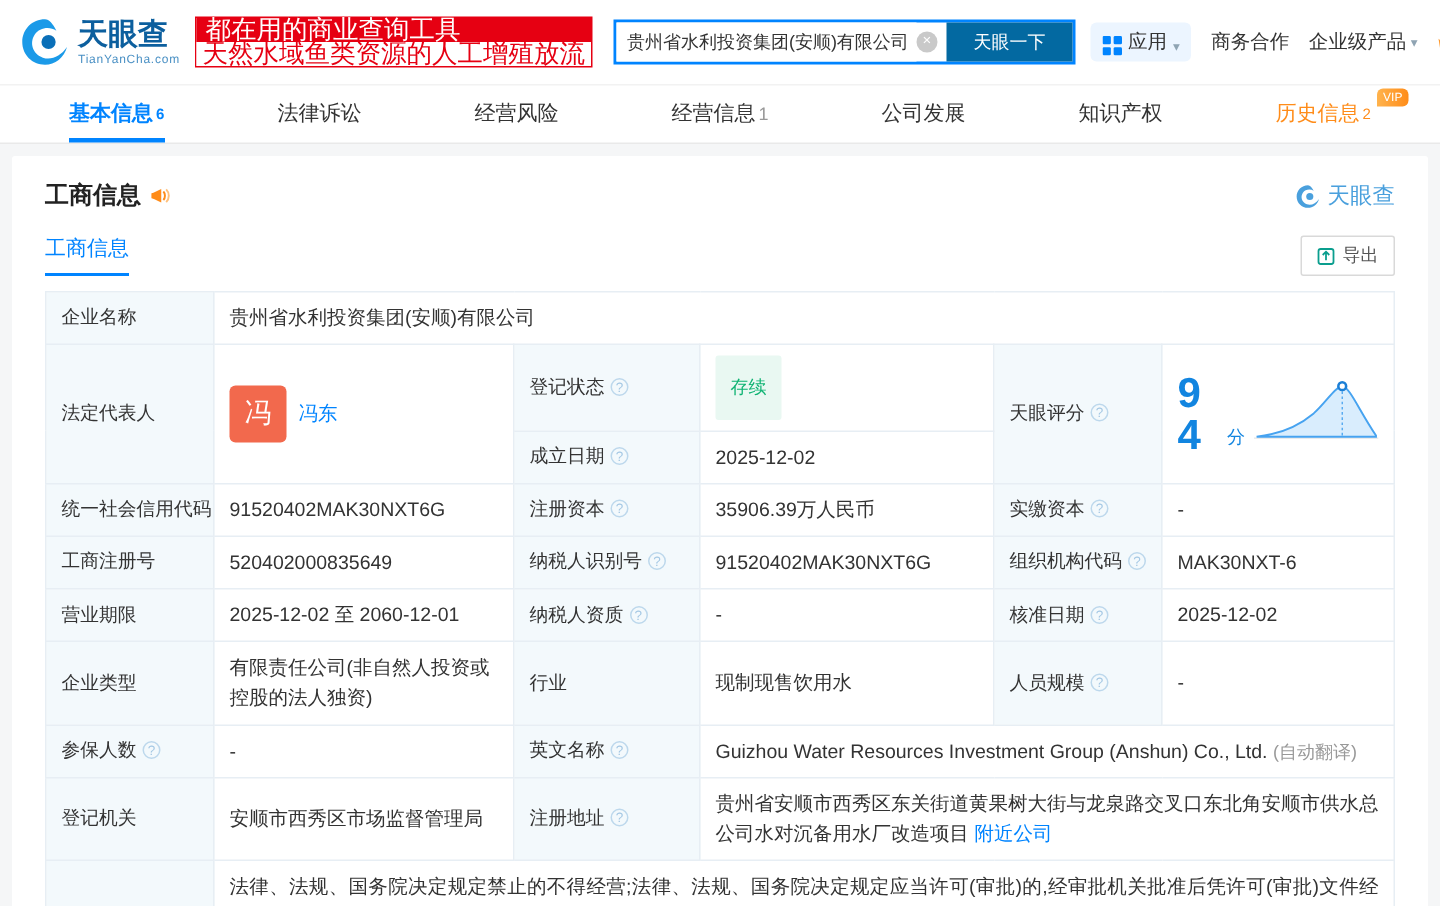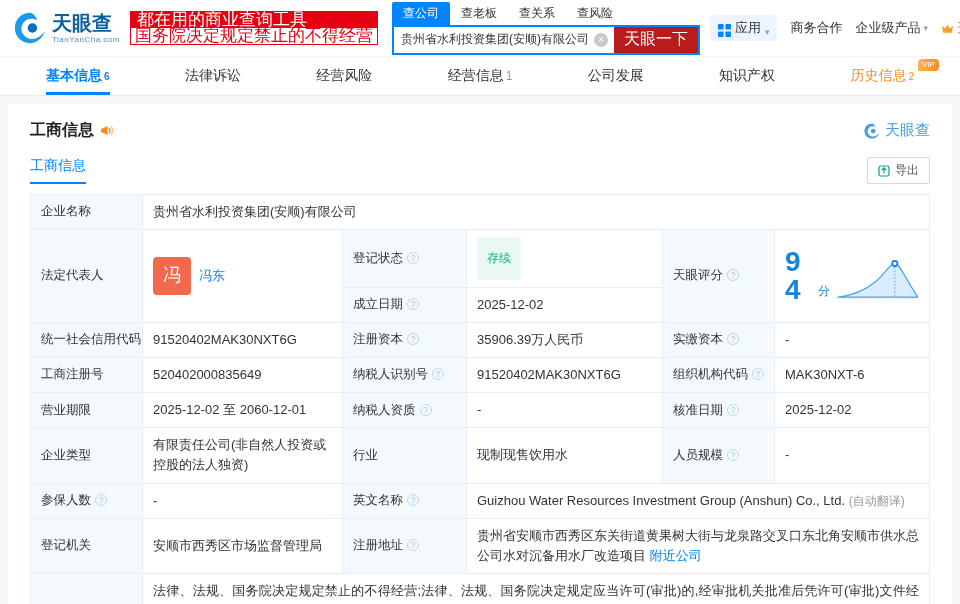--- a/index.html
+++ b/index.html
@@ -16,21 +16,21 @@
   .slogan-top { background:#e60012; color:#fff; padding:0 6px; }
   .slogan-bottom { color:#e60012; padding:0 4px; background:#fff; }
 
   .search-wrap { margin-left:4px; flex-shrink:0; }
   .search-tabs { display:flex; font-size:12px; align-items:flex-end; }
   .search-tab { padding:3px 11px; color:#333; cursor:pointer; }
   .search-tab.active { background:#0084ff; color:#fff; border-radius:2px 2px 0 0; }
   .search-box { display:flex; border:2px solid #0084ff; width:308px; background:#fff; }
   .search-input { border:none; outline:none; flex:1; height:26px; padding:0 7px; font-size:12px; color:#333; min-width:0; font-family:inherit; }
   .clear-btn { width:14px; height:14px; border-radius:50%; background:#c9c9c9; color:#fff; font-size:10px; line-height:14px; text-align:center; align-self:center; margin-right:6px; cursor:pointer; flex-shrink:0; }
-  .search-btn { background:#b91c1c; color:#fff; border:none; width:84px; font-size:16px; cursor:pointer; font-family:inherit; }
+  .search-btn { background:#0369a1; color:#fff; border:none; width:84px; font-size:12px; cursor:pointer; font-family:inherit; }
 
   .top-right { margin-left:auto; display:flex; align-items:center; gap:13px; font-size:13px; white-space:nowrap; }
   .apps-pill { display:flex; align-items:flex-end; gap:4px; background:#ecf5ff; border-radius:4px; padding:4px 8px; cursor:pointer; }
   .caret { font-size:9px; color:#8fa4b3; }
   .nav-link { cursor:pointer; display:flex; align-items:center; gap:3px; }
   .vip-link { color:#ff7a00; }
   .vip-link .caret { color:#ffb067; }
   .bell-wrap { position:relative; cursor:pointer; display:flex; }
 
   
@@ -58,21 +58,21 @@
   .export-btn { margin-left:auto; display:flex; align-items:center; gap:5px; border:1px solid #d9d9d9; border-radius:2px; padding:4px 10px; font-size:12px; color:#555; background:#fff; cursor:pointer; font-family:inherit; }
 
   table.info { width:100%; border-collapse:collapse; margin-top:10px; table-layout:fixed; }
   .info td { border:1px solid #e7eef4; padding:7px 10px; font-size:13px; color:#333; line-height:1.55; word-break:break-all; vertical-align:middle; }
   .info td.lbl { background:#f3f9fc; font-size:12.5px; word-break:keep-all; }
   .help { display:inline-block; width:12px; height:12px; border:1px solid #bdd8ec; border-radius:50%; color:#a5c8e4; font-size:9px; line-height:11px; text-align:center; margin-left:4px; vertical-align:1px; cursor:pointer; }
   .link { color:#0084ff; cursor:pointer; text-decoration:none; }
   .badge-green { display:inline-block; background:#e9f8f2; color:#0fb373; font-size:12px; padding:12px 10px; border-radius:2px; }
   .rep-cell { display:flex; align-items:center; gap:8px; }
   .avatar { width:38px; height:38px; border-radius:4px; background:#f2694d; color:#fff; font-size:18px; display:flex; align-items:center; justify-content:center; flex-shrink:0; }
-  .score-cell { display:flex; align-items:flex-end; gap:6px; }
+  .score-cell { display:flex; align-items:flex-start; gap:6px; }
   .score-num { font-size:28px; font-weight:bold; color:#1285e0; line-height:1; }
   .score-unit { font-size:12px; color:#1285e0; align-self:flex-end; margin-bottom:3px; }
   .gray { color:#999; font-size:12px; }
   .scope-text { text-align:justify; }
 </style>
 </head>
 <body>
 
 <div class="topbar">
   <div class="logo">
@@ -81,30 +81,24 @@
       <circle cx="21.5" cy="19" r="5" fill="#0a6fb8"></circle>
     </svg>
     <div class="logo-text">
       <span class="logo-title">天眼查</span>
       <span class="logo-sub">TianYanCha.com</span>
     </div>
   </div>
 
   <div class="slogan">
     <div class="slogan-top">都在用的商业查询工具</div>
-    <div class="slogan-bottom">国务院决定规定禁止的不得经营</div>
+    <div class="slogan-bottom">天然水域鱼类资源的人工增殖放流</div>
   </div>
 
   <div class="search-wrap">
-    <div class="search-tabs">
-      <span class="search-tab active">查公司</span>
-      <span class="search-tab">查老板</span>
-      <span class="search-tab">查关系</span>
-      <span class="search-tab">查风险</span>
-    </div>
     <div class="search-box">
       <input class="search-input" value="贵州省水利投资集团(安顺)有限公司" style="">
       <span class="clear-btn">×</span>
       <button class="search-btn">天眼一下</button>
     </div>
   </div>
 
   <div class="top-right">
     <span class="apps-pill">
       <svg width="13" height="13" viewBox="0 0 14 14">

